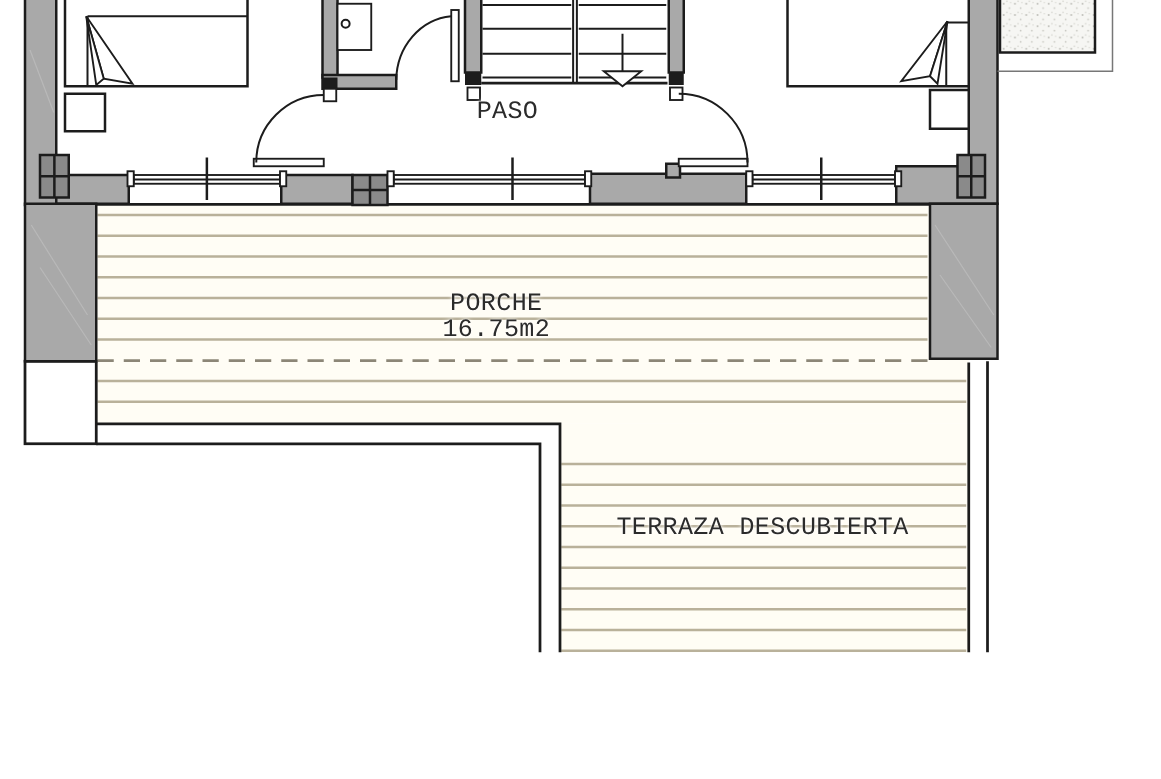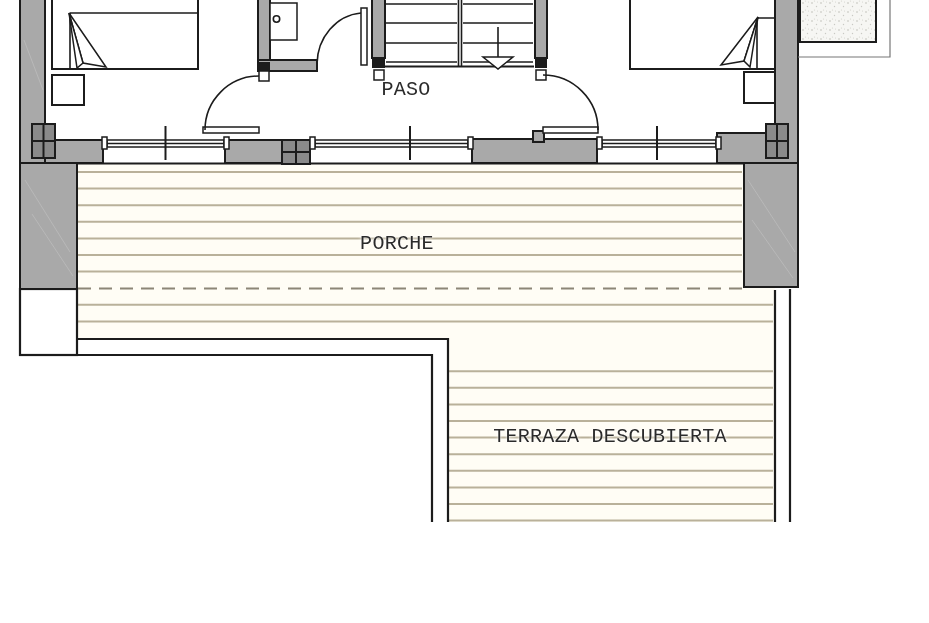--- a/index.html
+++ b/index.html
@@ -183,19 +183,20 @@
       <rect x="800" y="-4" width="76" height="46" fill="url(#stipple)" stroke="var(--line)" stroke-width="2"></rect>
     </g>
   </svg>
 
   <div class="room-label" style="left:306px;top:79px;width:200px;">
     <div>PASO</div>
   </div>
 
   <div class="room-label" style="left:297px;top:215px;width:200px;margin-top:18px;">
     <div>PORCHE</div>
+    <div>16.75m2</div>
   </div>
 
-  <div class="room-label" style="left:460px;top:426px;width:300px;">
+  <div class="room-label" style="left:460px;top:412px;width:300px;">
     <div>TERRAZA DESCUBIERTA</div>
   </div>
 
 </div>
 
 </body></html>

